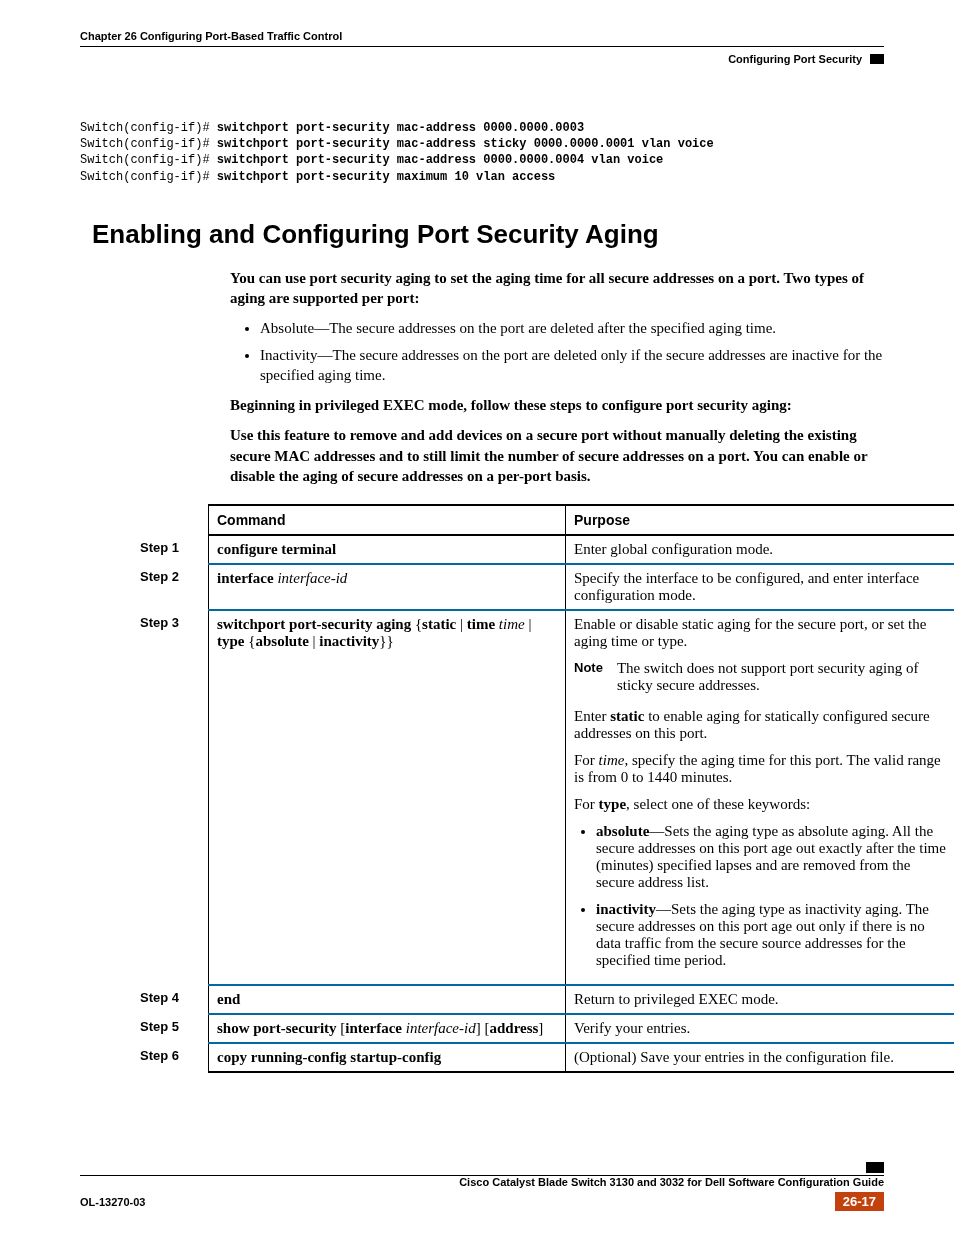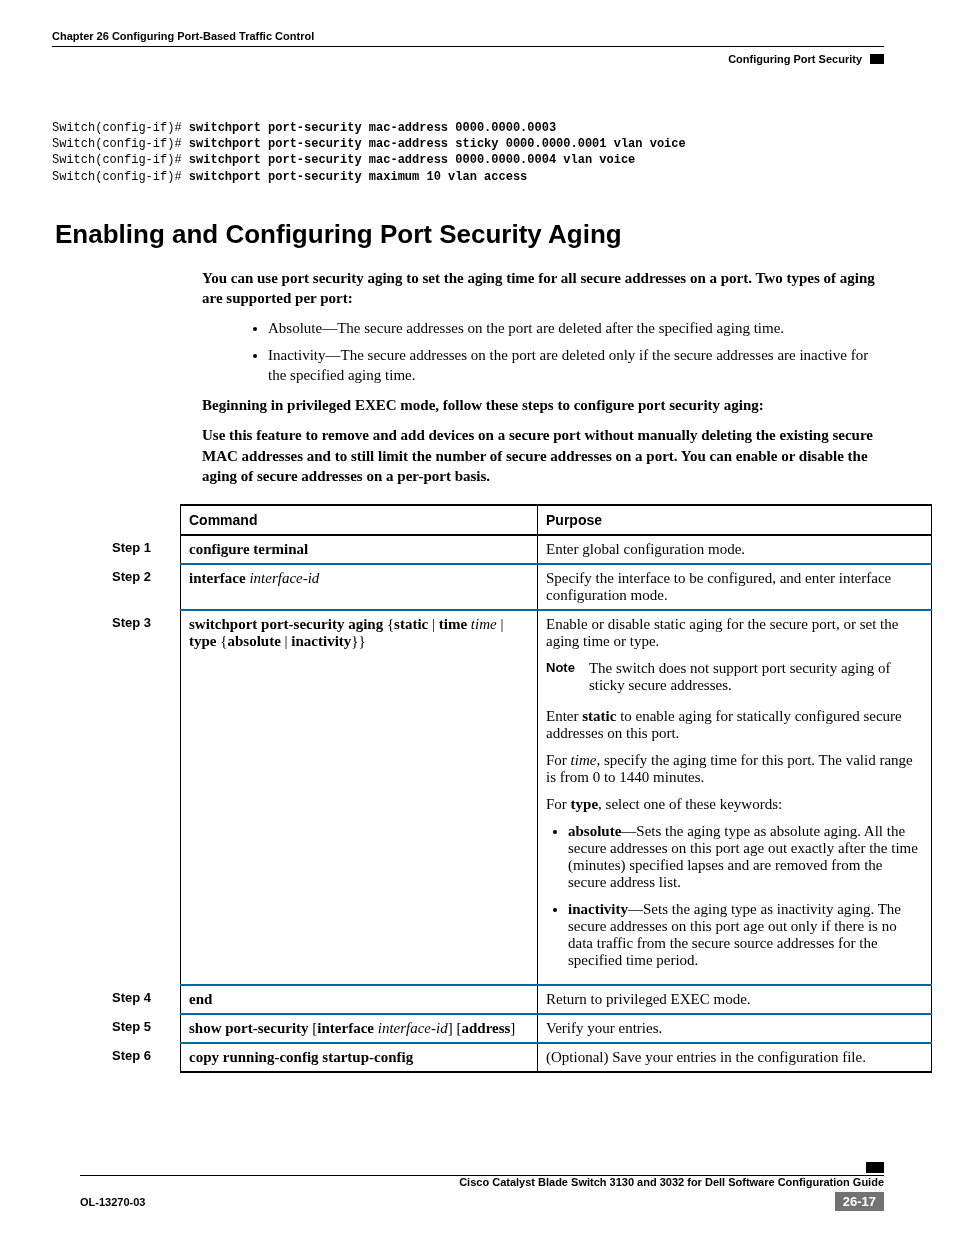--- a/index.html
+++ b/index.html
@@ -8,21 +8,21 @@
     font-family: "Times New Roman", Times, serif;
     font-size: 14px;
     color: #000;
     background: #fff;
   }
   .page {
     width: 954px;
     height: 1235px;
     position: relative;
     box-sizing: border-box;
-    padding: 30px 70px 30px 52px;
+    padding: 30px 70px 30px 80px;
   }
   .header-chapter {
     font-family: Arial, Helvetica, sans-serif;
     font-weight: bold;
     font-size: 11px;
     padding-bottom: 4px;
     border-bottom: 1px solid #000;
   }
   .header-section-row {
     display: flex;
@@ -44,33 +44,33 @@
     font-size: 12px;
     line-height: 1.35;
     margin-top: 55px;
     white-space: nowrap;
   }
   .code-block .bold { font-weight: bold; }
   h2.section-heading {
     font-family: Arial, Helvetica, sans-serif;
     font-weight: bold;
     font-size: 26px;
-    margin: 34px 0 18px 3px;
+    margin: 34px 0 18px 12px;
   }
   .body-text {
     margin-left: 150px;
     font-size: 15px;
     line-height: 1.35;
   }
   .body-text p { margin: 0 0 10px 0; font-weight: bold; }
   ul.bullets {
     margin: 6px 0 10px 0;
     padding-left: 30px;
   }
-  ul.bullets li { margin-bottom: 6px; margin-left: 36px; }
+  ul.bullets li { margin-bottom: 6px; }
   .steps-table {
     margin-top: 18px;
     margin-left: 60px;
     border-collapse: collapse;
     width: 820px;
   }
   .steps-table thead th {
     border-top: 2px solid #000;
     border-bottom: 2px solid #000;
     font-family: Arial, Helvetica, sans-serif;
@@ -149,21 +149,21 @@
     justify-content: space-between;
     align-items: center;
     margin-top: 4px;
   }
   .footer-left {
     font-family: Arial, Helvetica, sans-serif;
     font-weight: bold;
     font-size: 11px;
   }
   .page-num-box {
-    background: #737373;
+    background: #c2410c;
     color: #fff;
     font-family: Arial, Helvetica, sans-serif;
     font-weight: bold;
     font-size: 13px;
     padding: 2px 8px;
   }
 </style>
 </head>
 <body>
 

